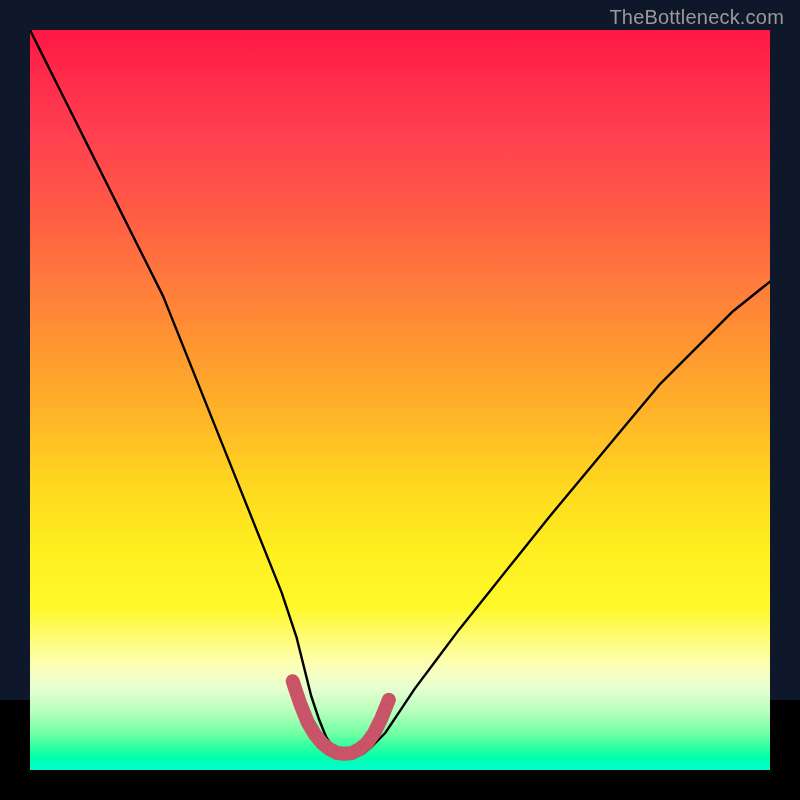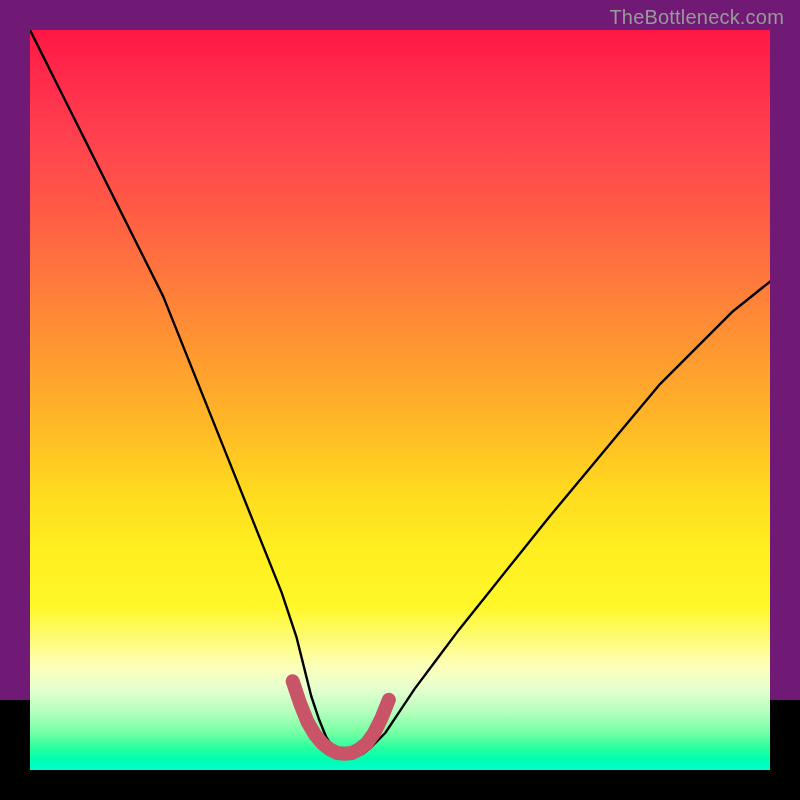--- a/index.html
+++ b/index.html
@@ -8,21 +8,21 @@
     width: 800px;
     height: 800px;
     background: #000;
     overflow: hidden;
     font-family: Arial, Helvetica, sans-serif;
   }
   .frame {
     position: relative;
     width: 800px;
     height: 700px;
-    background: #701a75;
+    background: #0f172a;
   }
   .plot-area {
     position: absolute;
     left: 30px;
     top: 30px;
     width: 740px;
     height: 740px;
     
     background: linear-gradient(
       to bottom,

